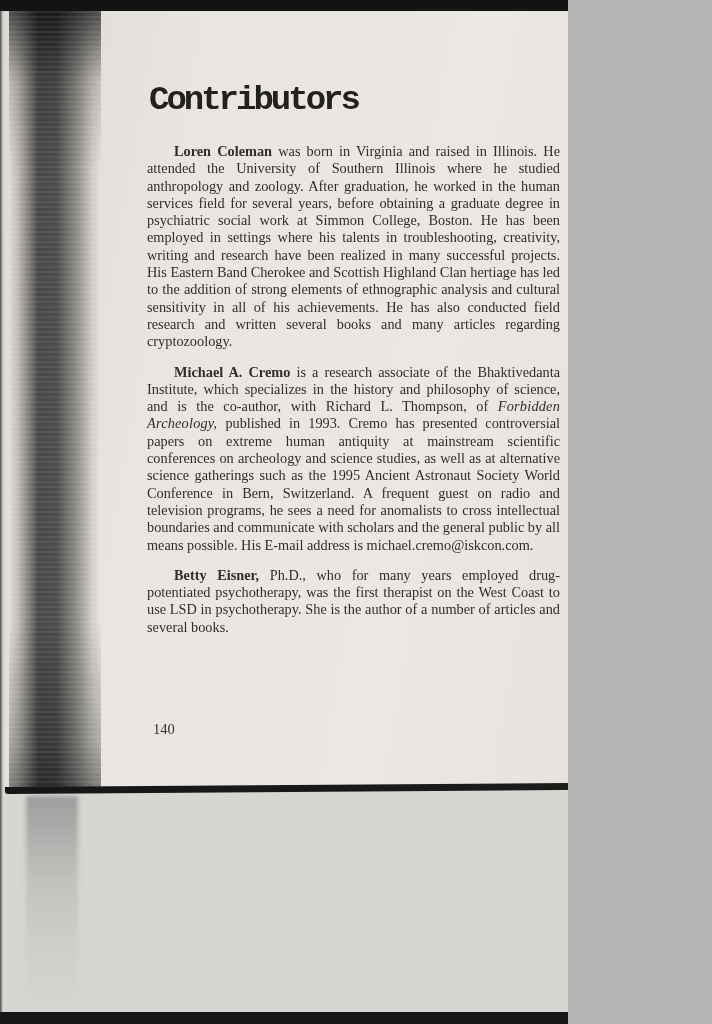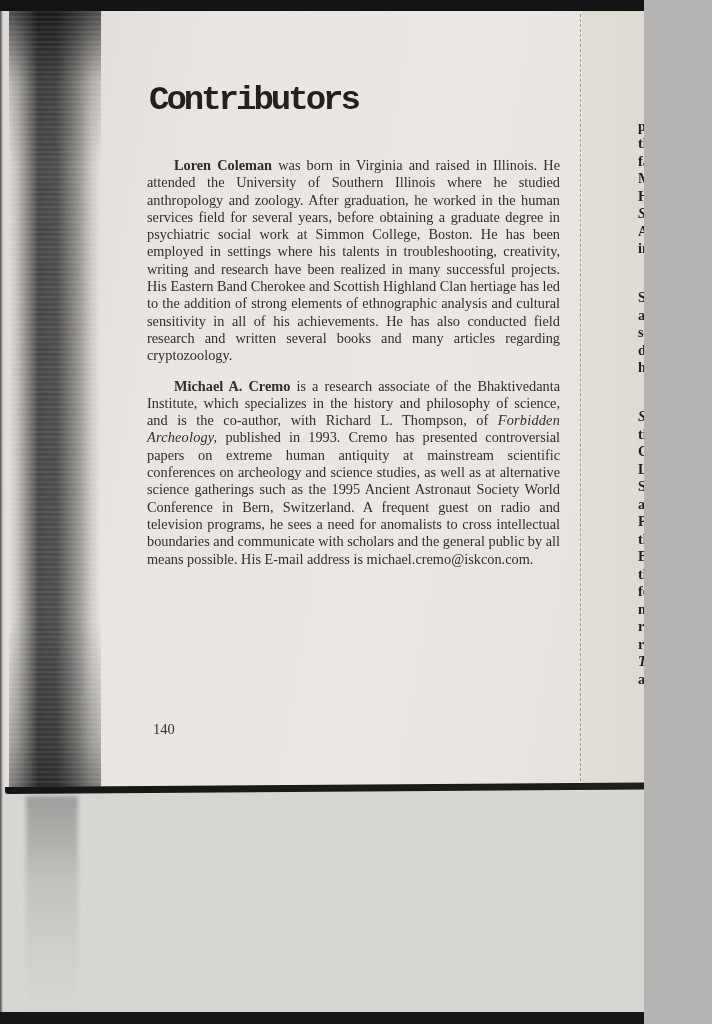--- a/index.html
+++ b/index.html
@@ -1,17 +1,17 @@
 <!DOCTYPE html>
 <html><head>
 <meta charset="utf-8">
 <style>
   html,body { margin:0; padding:0; background:#b5b4b2; }
   .scan {
-    position:relative; width:644px; height:1024px; overflow:hidden;
+    position:relative; width:568px; height:1024px; overflow:hidden;
     background:#d7d6d3;
     font-family:"Liberation Serif","DejaVu Serif",serif;
   }
   
   .top-strip { position:absolute; left:0; top:0; width:712px; height:11px; background:#131313; z-index:6; }
   .bottom-strip { position:absolute; left:0; top:1012px; width:712px; height:12px; background:#161616; z-index:6; }
   .left-edge-line { position:absolute; left:0; top:0; width:3px; height:1024px;
     background:linear-gradient(to right, rgba(25,25,25,0.75), rgba(25,25,25,0)); z-index:5; }
 
   
@@ -35,21 +35,21 @@
   .gutter-shadow::after {
     content:""; position:absolute; inset:0; opacity:0.07;
     background:repeating-linear-gradient(to bottom, #fff 0 2px, transparent 2px 5px);
   }
   .page-content { position:absolute; left:142px; top:0; width:413px; height:100%; color:#31302c; }
   .title {
     position:absolute; left:2px; top:70px; margin:0;
     font-family:"Liberation Mono","DejaVu Sans Mono",monospace;
     font-size:34px; font-weight:700; letter-spacing:-3px; color:#222120;
   }
-  .paras { position:absolute; left:0; top:146px; width:413px; }
+  .paras { position:absolute; left:0; top:132px; width:413px; }
   .para {
     margin:0 0 13px 0; font-size:14.3px; line-height:17.3px;
     text-align:justify; text-indent:27px; color:#302e2a;
   }
   .para i { letter-spacing:0.2px; }
   .page-number { position:absolute; left:6px; top:710px; font-size:14.5px; color:#33322e; }
 
   
   .page-edge-line {
     position:absolute; left:580px; top:14px; width:0; height:772px;
@@ -101,20 +101,21 @@
 
 <div class="scan">
 
   <div class="left-page">
     <div class="gutter-shadow"></div>
     <div class="page-content">
       <h1 class="title">Contributors</h1>
       <div class="paras">
         <p class="para"><b>Loren Coleman</b> was born in Virginia and raised in Illinois. He attended the University of Southern Illinois where he studied anthropology and zoology. After graduation, he worked in the human services field for several years, before obtaining a graduate degree in psychiatric social work at Simmon College, Boston. He has been employed in settings where his talents in troubleshooting, creativity, writing and research have been realized in many successful projects. His Eastern Band Cherokee and Scottish Highland Clan hertiage has led to the addition of strong elements of ethnographic analysis and cultural sensitivity in all of his achievements. He has also conducted field research and written several books and many articles regarding cryptozoology.</p>
         <p class="para"><b>Michael A. Cremo</b> is a research associate of the Bhaktivedanta Institute, which specializes in the history and philosophy of science, and is the co-author, with Richard L. Thompson, of <i>Forbidden Archeology,</i> published in 1993. Cremo has presented controversial papers on extreme human antiquity at mainstream scientific conferences on archeology and science studies, as well as at alternative science gatherings such as the 1995 Ancient Astronaut Society World Conference in Bern, Switzerland. A frequent guest on radio and television programs, he sees a need for anomalists to cross intellectual boundaries and communicate with scholars and the general public by all means possible. His E-mail address is michael.cremo@iskcon.com.</p>
+        <p class="para"><b>Betty Eisner,</b> Ph.D., who for many years employed drug-potentiated psychotherapy, was the first therapist on the West Coast to use LSD in psychotherapy. She is the author of a number of articles and several books.</p>
       </div>
       <div class="page-number">140</div>
     </div>
   </div>
 
   <div class="page-edge-line"></div>
 
   <div class="right-page">
     <div class="rcontent">
       <div class="rblock">

